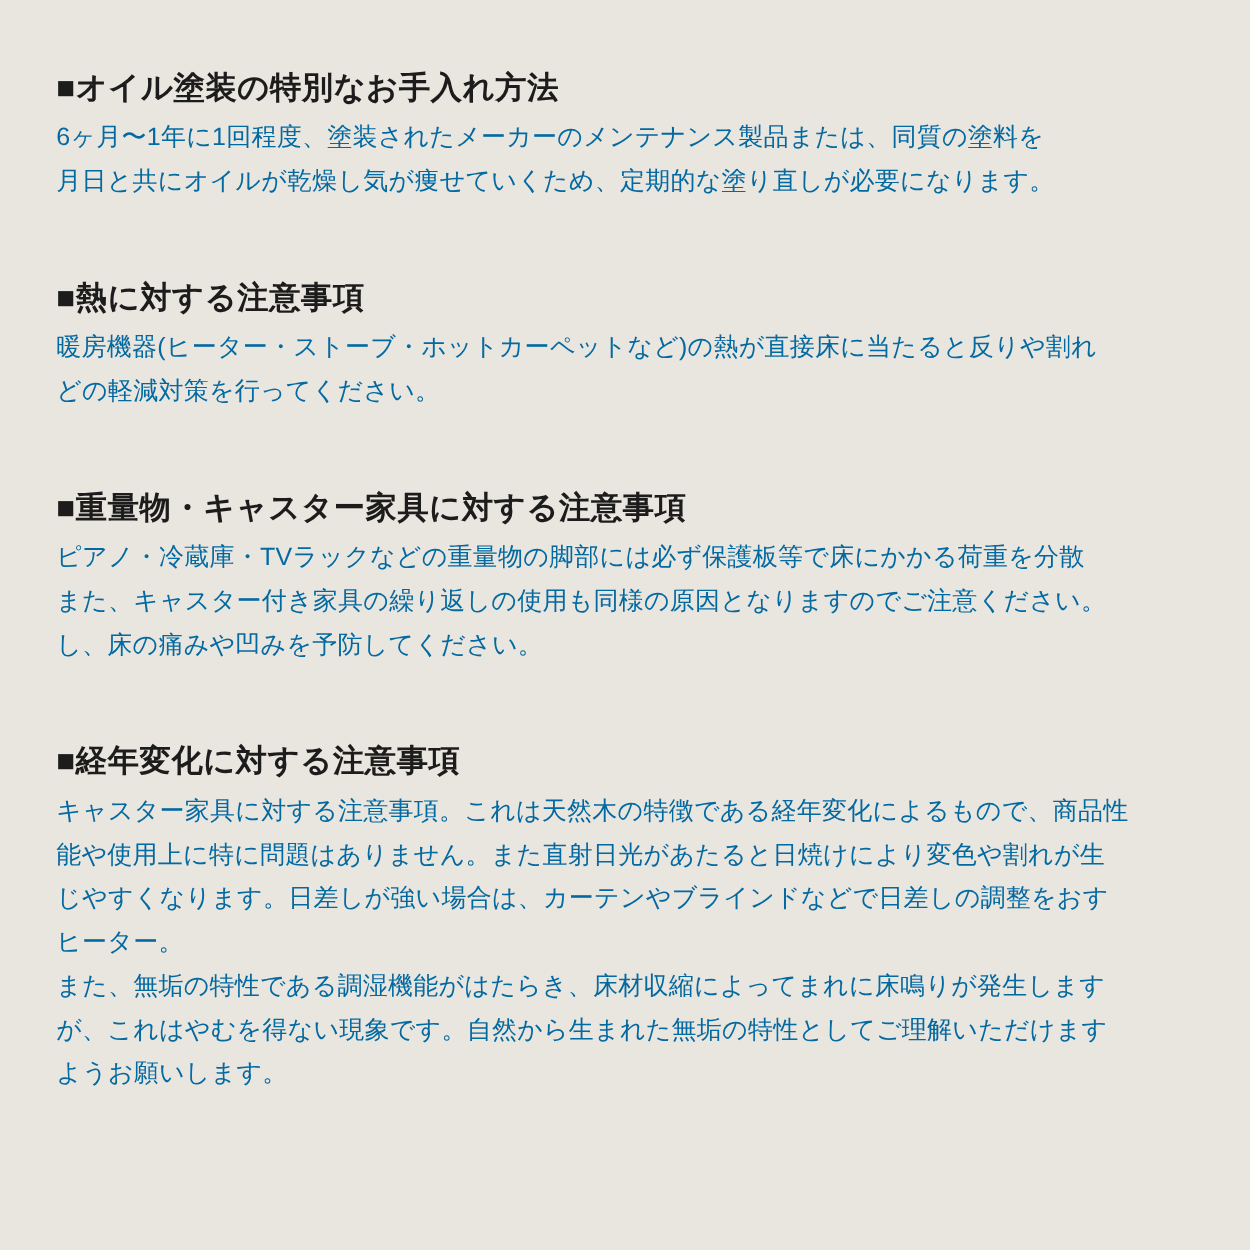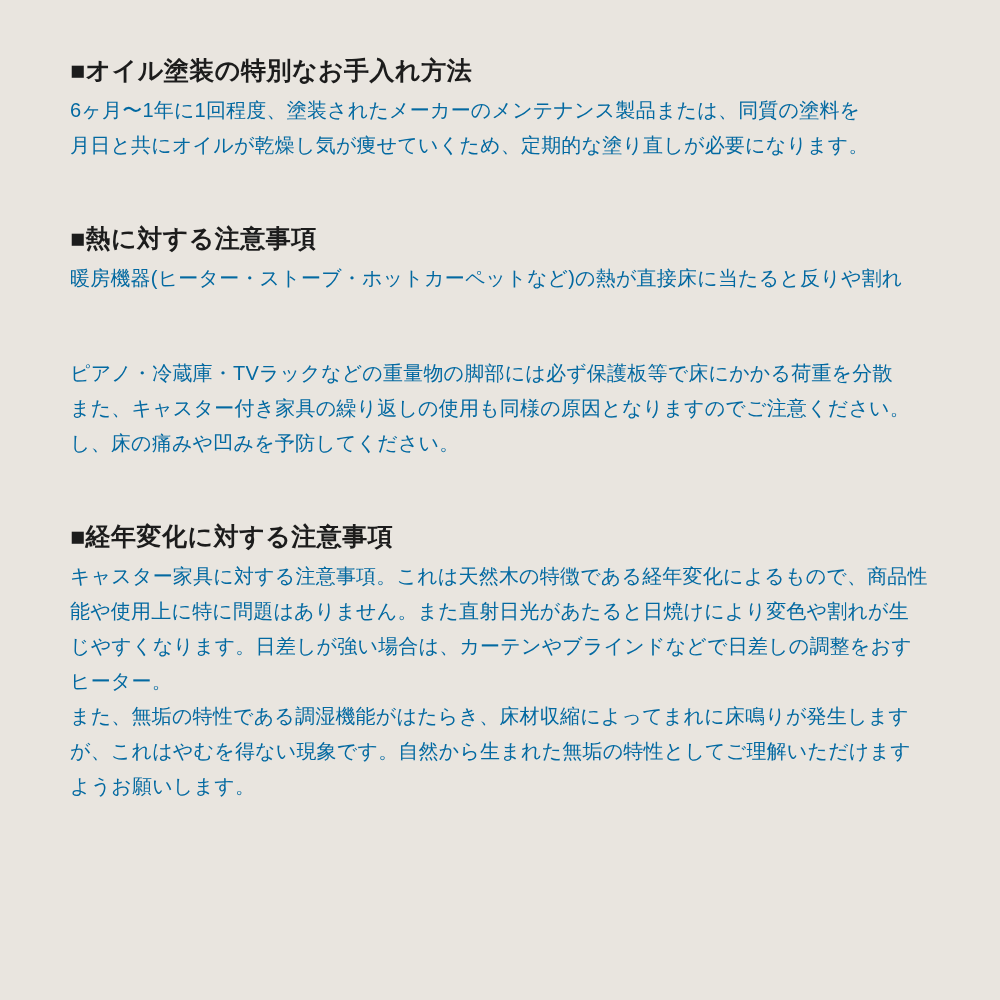--- a/index.html
+++ b/index.html
@@ -10,21 +10,21 @@
     width: 1000px;
     height: 1000px;
     background: #e9e5df;
     font-family: "Liberation Sans", "DejaVu Sans", sans-serif;
     overflow: hidden;
   }
   .doc {
     box-sizing: border-box;
     width: 1000px;
     height: 988px;
-    padding: 55px 42px 0 70px;
+    padding: 55px 42px 0 45px;
   }
   .section {
     margin: 0 0 60px 0;
   }
   .section-heading {
     font-size: 25px;
     line-height: 30px;
     font-weight: bold;
     color: #1c1c1c;
     letter-spacing: 0.5px;
@@ -49,24 +49,26 @@
     <div class="section-body">
       <div class="body-line">6ヶ月〜1年に1回程度、塗装されたメーカーのメンテナンス製品または、同質の塗料を</div>
       <div class="body-line">月日と共にオイルが乾燥し気が痩せていくため、定期的な塗り直しが必要になります。</div>
     </div>
   </div>
 
   <div class="section">
     <h2 class="section-heading">■熱に対する注意事項</h2>
     <div class="section-body">
       <div class="body-line">暖房機器(ヒーター・ストーブ・ホットカーペットなど)の熱が直接床に当たると反りや割れ</div>
+      <div class="body-line">どの軽減対策を行ってください。</div>
     </div>
   </div>
 
   <div class="section">
+    <h2 class="section-heading">■重量物・キャスター家具に対する注意事項</h2>
     <div class="section-body">
       <div class="body-line">ピアノ・冷蔵庫・TVラックなどの重量物の脚部には必ず保護板等で床にかかる荷重を分散</div>
       <div class="body-line">また、キャスター付き家具の繰り返しの使用も同様の原因となりますのでご注意ください。</div>
       <div class="body-line">し、床の痛みや凹みを予防してください。</div>
     </div>
   </div>
 
   <div class="section">
     <h2 class="section-heading">■経年変化に対する注意事項</h2>
     <div class="section-body">

